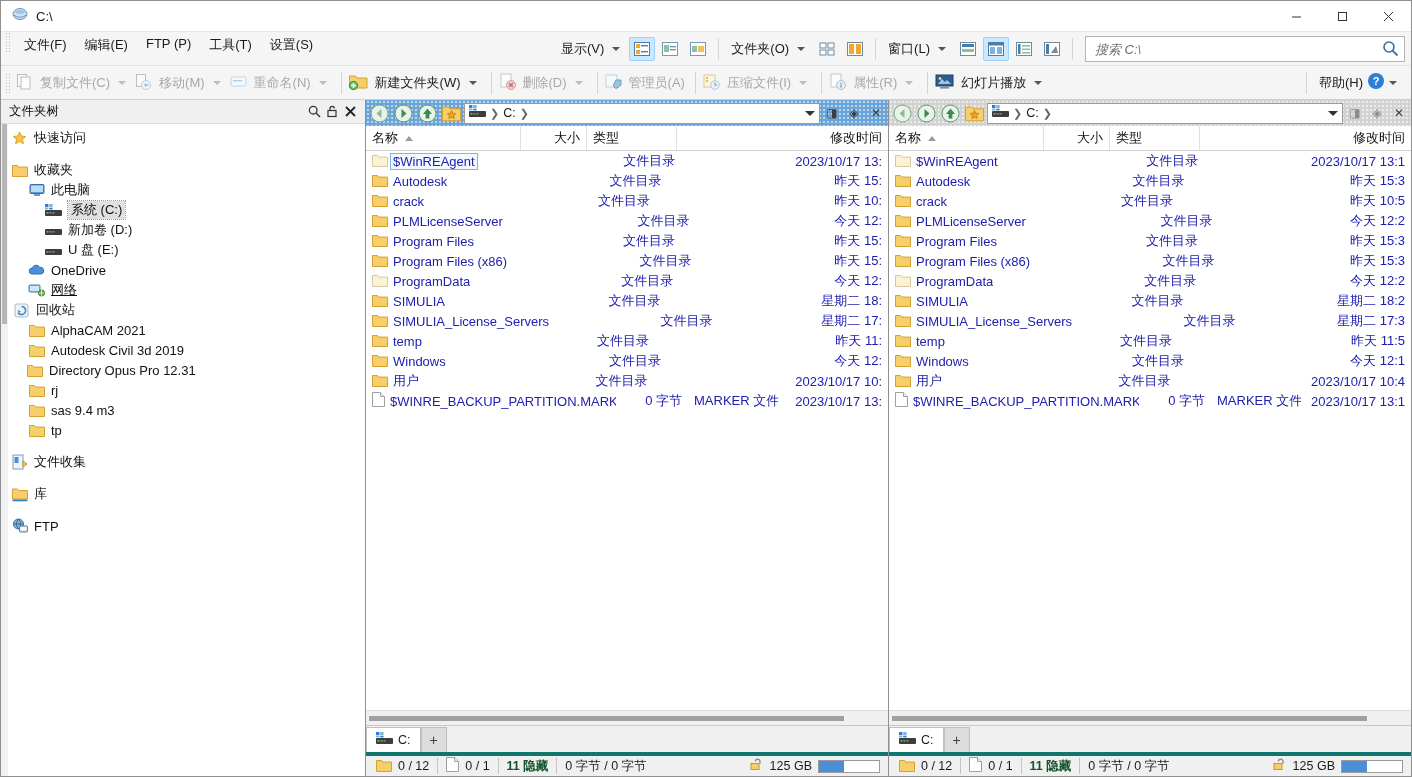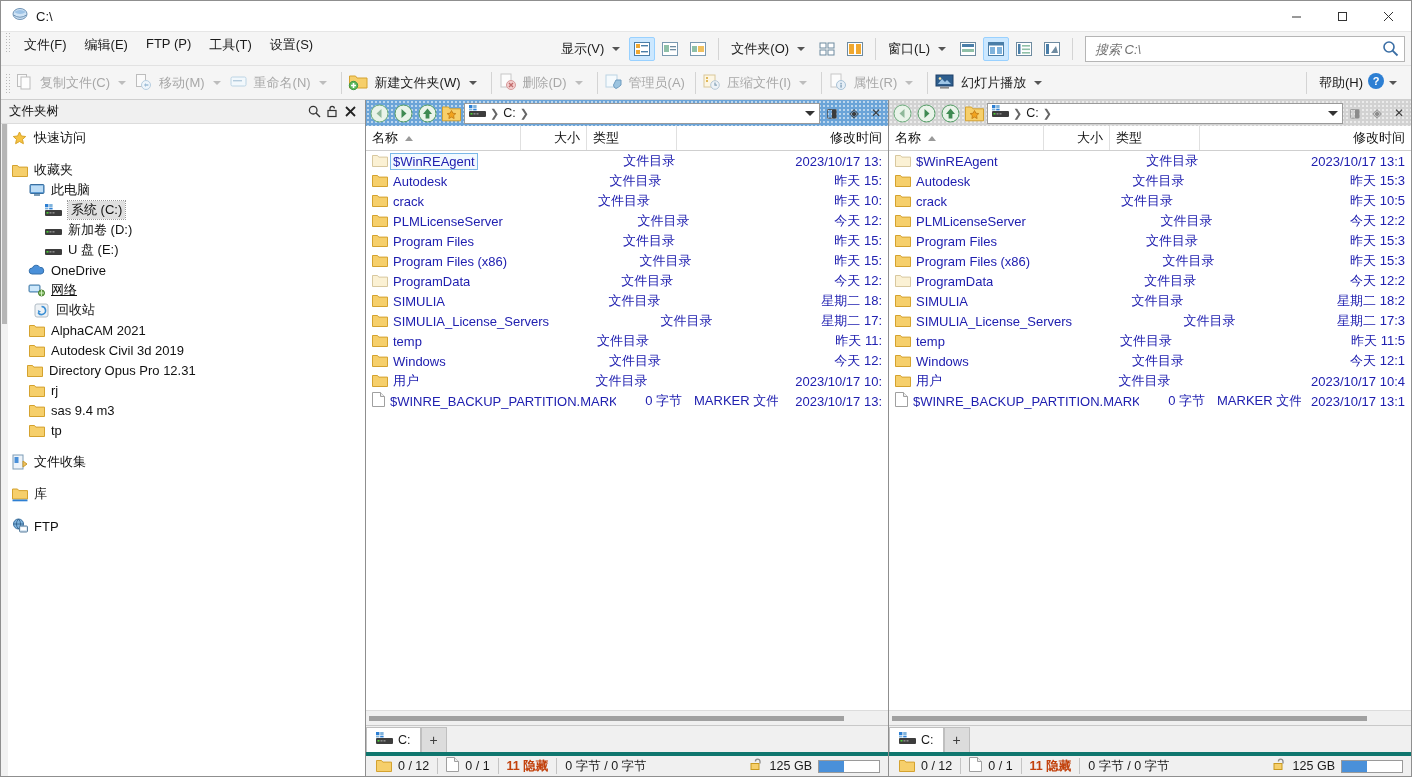--- a/index.html
+++ b/index.html
@@ -129,21 +129,21 @@
               background: #f0f0f0; border-top: 1px solid #c8c8c8; }
   .ftab { height: 25px; display: flex; align-items: center; gap: 5px; padding: 0 9px;
           background: #fff; border: 1px solid #bfbfbf; border-bottom: none; font-size: 12.5px; color: #1a1a1a; }
   .ftab.add { background: #dcdcdc; padding: 0 8px; color: #3e3e3e; font-size: 14px; }
 
   .statusbar { height: 24px; flex: 0 0 24px; display: flex; align-items: center;
                background: #f0f0f0; border-top: 4px solid #0f766e; font-size: 12.5px;
                color: #1a1a1a; gap: 0; padding: 0 2px; }
   .st-grp { display: flex; align-items: center; gap: 6px; padding: 0 8px; height: 22px; }
   .st-sep { width: 1px; height: 16px; background: #c4c4c4; }
-  .st-hidden { color: #c2410c; font-weight: bold; }
+  .st-hidden { color: #14532d; font-weight: bold; }
   .meter { width: 62px; height: 13px; border: 1px solid #9a9a9a; background: #fff; }
   .meter i { display: block; height: 100%; background: #4a90d9; }
 </style>
 </head>
 <body>
 
 <div class="app">
 
   <div class="titlebar">
     <div class="title-left">
@@ -520,21 +520,21 @@
               <span class="tico">
                 <svg width="17" height="14" viewBox="0 0 17 14">
                   <rect x="1" y="2" width="11" height="7" rx="1" fill="#8fc2e8" stroke="#4d7fa8"></rect>
                   <rect x="2" y="3" width="9" height="5" fill="#cde8fb"></rect>
                   <circle cx="13.5" cy="10" r="3" fill="#6aab4a" stroke="#4a7f30"></circle>
                   <path d="M11 10 h5 M13.5 7 v6" stroke="#d8f0c8" stroke-width=".9"></path>
                 </svg>
               </span>
               <span class="tlabel">网络</span>
             </div>
-            <div class="tnode" style="padding-left: 32px;">
+            <div class="tnode" style="padding-left: 12px;">
               <span class="tico">
                 <svg width="15" height="15" viewBox="0 0 15 15">
                   <rect x="1" y="1" width="13" height="13" rx="2" fill="#eef2f5" stroke="#b0bcc6"></rect>
                   <path d="M7.5 3.5 a4 4 0 1 1 -3.4 6" fill="none" stroke="#3b8fd4" stroke-width="1.6"></path>
                   <path d="M3.8 7 l.6 3 2.6-1.6Z" fill="#3b8fd4"></path>
                 </svg>
               </span>
               <span class="tlabel">回收站</span>
             </div>
             <div class="tnode" style="padding-left: 27px;">

